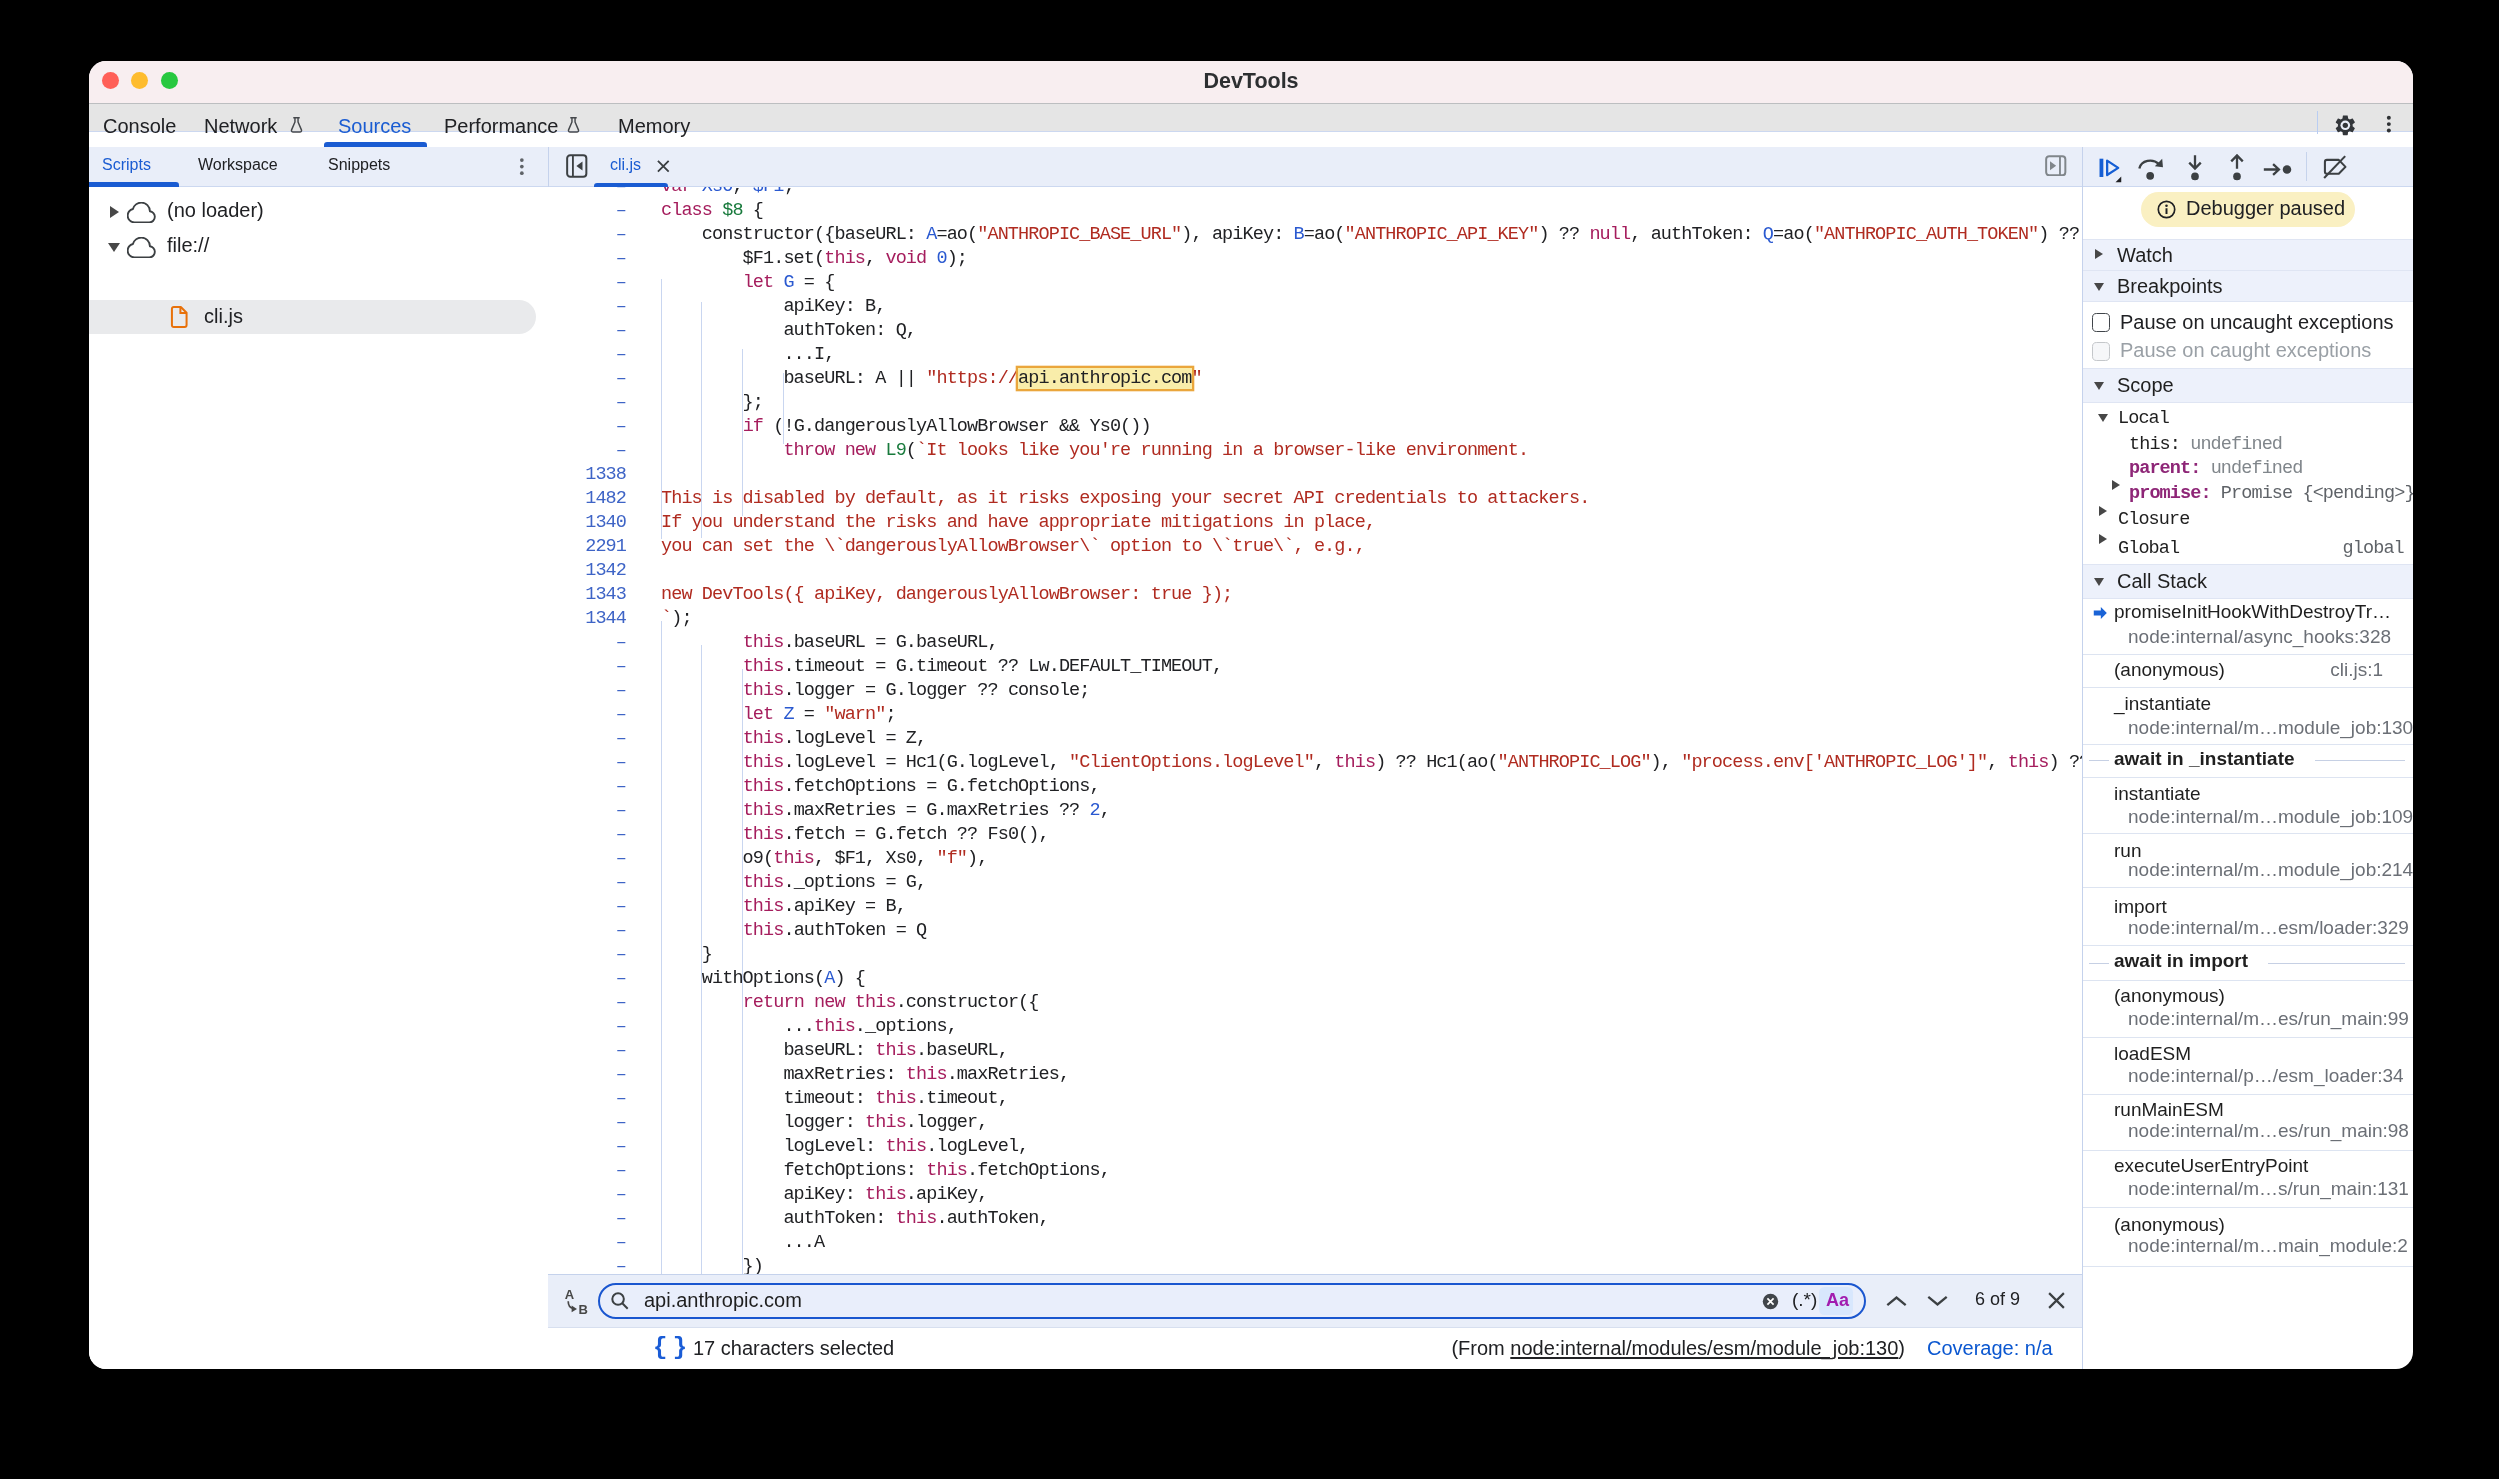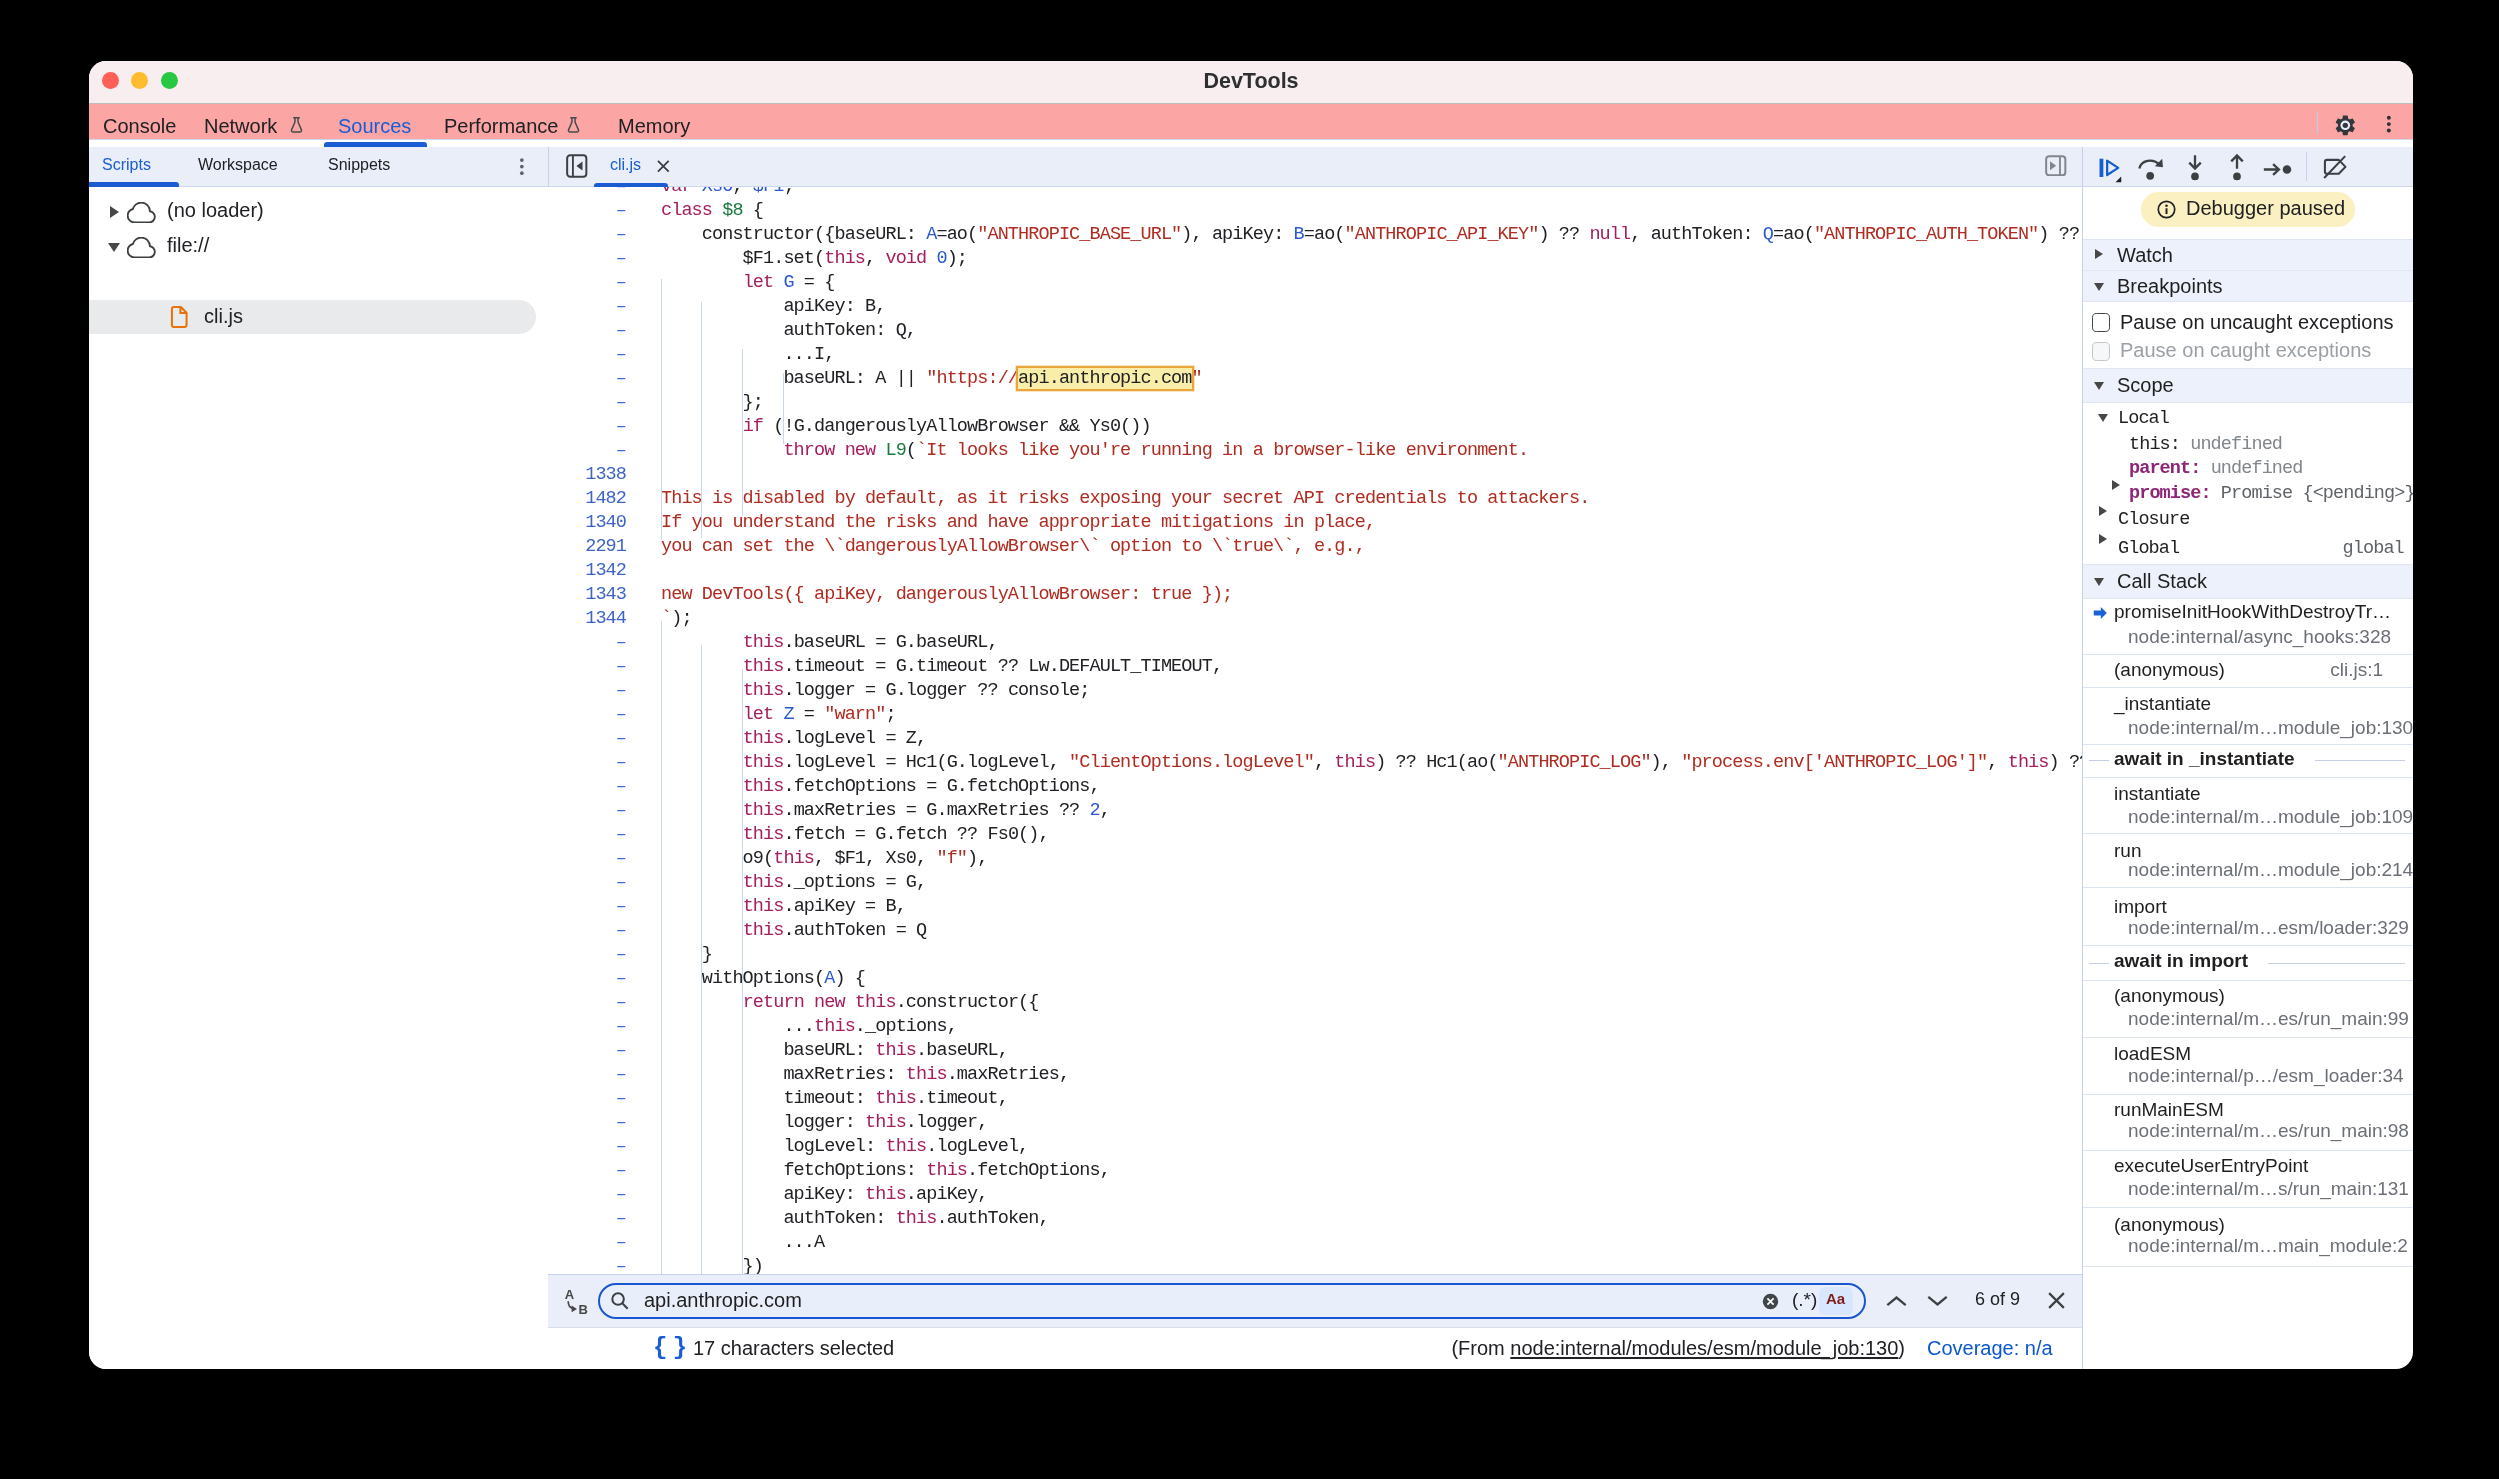--- a/index.html
+++ b/index.html
@@ -2,21 +2,21 @@
 <html style="font-size:12.3px"><head><meta charset="utf-8"><style>
 * { margin:0; padding:0; box-sizing:border-box; }
 html,body { width:2500px; height:1479px; background:#000; overflow:hidden; }
 body { font-family:"Liberation Sans", sans-serif; }
 #win { position:absolute; left:89px; top:61px; width:2324px; height:1308px;
   background:#fff; border-radius:17px; overflow:hidden; font-size:20px; color:#202124; }
 .abs { position:absolute; }
 #title { position:absolute; left:0; top:0; width:100%; height:43px; background:#f8eef0; border-bottom:1.5px solid #bcbec0; }
 #title .tl { position:absolute; top:10.8px; width:17px; height:17px; border-radius:50%; }
 #title .name { position:absolute; top:7.7px; left:0; width:100%; text-align:center; font-weight:bold; font-size:21.5px; color:#2d2f31; }
-#row1 { position:absolute; left:0; top:43px; width:100%; height:36px; background:#fca5a5; border-bottom:0.8px solid #ccd8f0; }
+#row1 { position:absolute; left:0; top:43px; width:100%; height:28px; background:#e5e5e5; border-bottom:0.8px solid #ccd8f0; }
 #row1 .lab { position:absolute; top:10.8px; font-size:20px; color:#202124; }
 #row2 { position:absolute; left:0; top:86px; width:100%; height:40px; background:#e9eef9; border-bottom:0.8px solid #ccd8f0; }
 #row2 .lab { position:absolute; top:8.5px; font-size:16px; color:#202124; }
 .sel { color:#1a5cd2 !important; }
 .underl { position:absolute; background:#1a5cd2; border-radius:3.1px 3.1px 0 0; }
 .vdiv { position:absolute; width:0.8px; background:#c5d2ec; }
 #tree { position:absolute; left:0; top:126px; width:459px; height:1182px; background:#fff; }
 .trow { position:absolute; left:0; width:100%; height:35px; font-size:20px; color:#202124; }
 .trow .txt { position:absolute; top:5.4px; }
 .tri-r { position:absolute; width:0; height:0; border-left:9.2px solid #474747; border-top:6.2px solid transparent; border-bottom:6.2px solid transparent; }
@@ -211,21 +211,21 @@
         <circle cx="10.5" cy="10.5" r="7.5" fill="none" stroke="#3c4043" stroke-width="2.6"></circle>
         <line x1="16" y1="16" x2="23" y2="23" stroke="#3c4043" stroke-width="2.6"></line>
       </svg>
     <span class="abs" style="left:96px;top:14px;font-size:20px;color:#1f1f1f">api.anthropic.com</span>
     <svg class="abs" style="left:1214px;top:17.7px" width="17" height="17" viewBox="0 0 22 22">
         <circle cx="11" cy="11" r="10" fill="#40454a"></circle>
         <path d="M7 7 L15 15 M15 7 L7 15" stroke="#fff" stroke-width="2.2"></path>
       </svg>
     <span class="abs" style="left:1244px;top:14px;font-size:19px;color:#202124">(.*)</span>
     <div class="abs" style="left:1271px;top:11.5px;width:34px;height:28.5px;background:#d8e7fd;border-radius:5.4px"></div>
-    <span class="abs" style="left:1278px;top:15.4px;font-size:15px;font-weight:bold;color:#7f1d1d">Aa</span>
+    <span class="abs" style="left:1278px;top:15.4px;font-size:18px;font-weight:bold;color:#a21caf">Aa</span>
     <svg class="abs" style="left:1337px;top:19px" width="23" height="14" viewBox="0 0 30 18">
         <path d="M3 14.5 L15 4.5 L27 14.5" fill="none" stroke="#3c4043" stroke-width="3"></path>
       </svg>
     <svg class="abs" style="left:1378px;top:19px" width="23" height="14" viewBox="0 0 30 18">
         <path d="M3 3.5 L15 13.5 L27 3.5" fill="none" stroke="#3c4043" stroke-width="3"></path>
       </svg>
     <span class="abs" style="left:1427px;top:14px;font-size:18px;color:#202124">6 of 9</span>
     <svg class="abs" style="left:1498px;top:15.4px" width="21" height="21" viewBox="0 0 27 27">
         <path d="M4 4 L23 23 M23 4 L4 23" stroke="#3c4043" stroke-width="2.8"></path>
       </svg>

